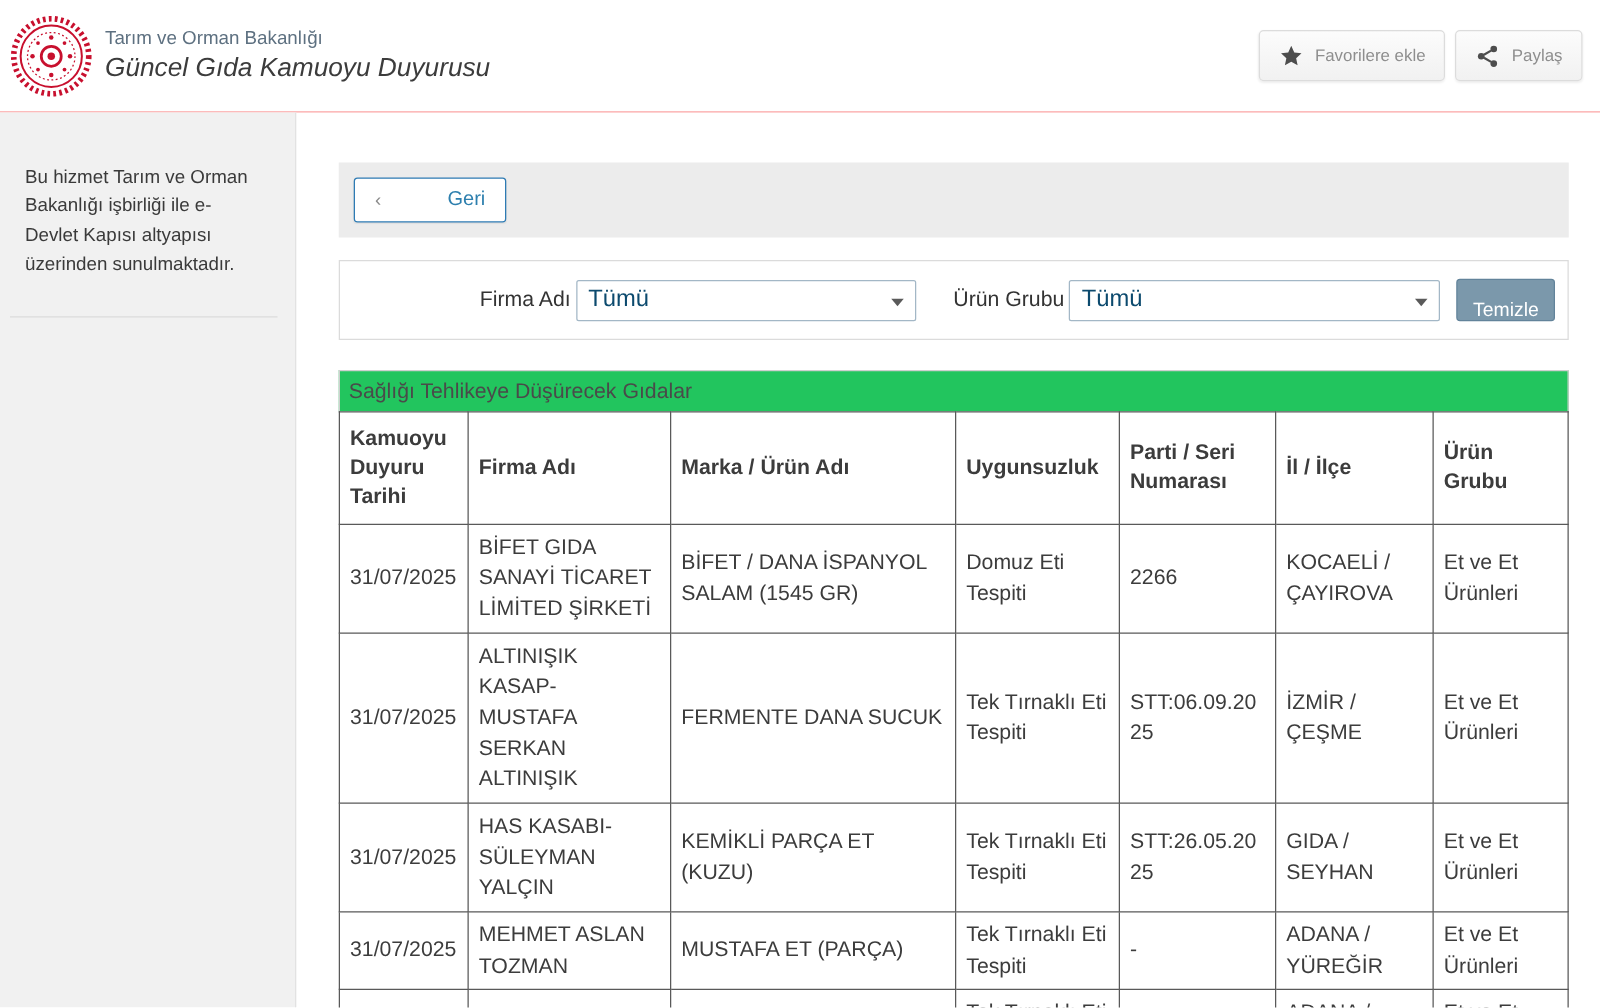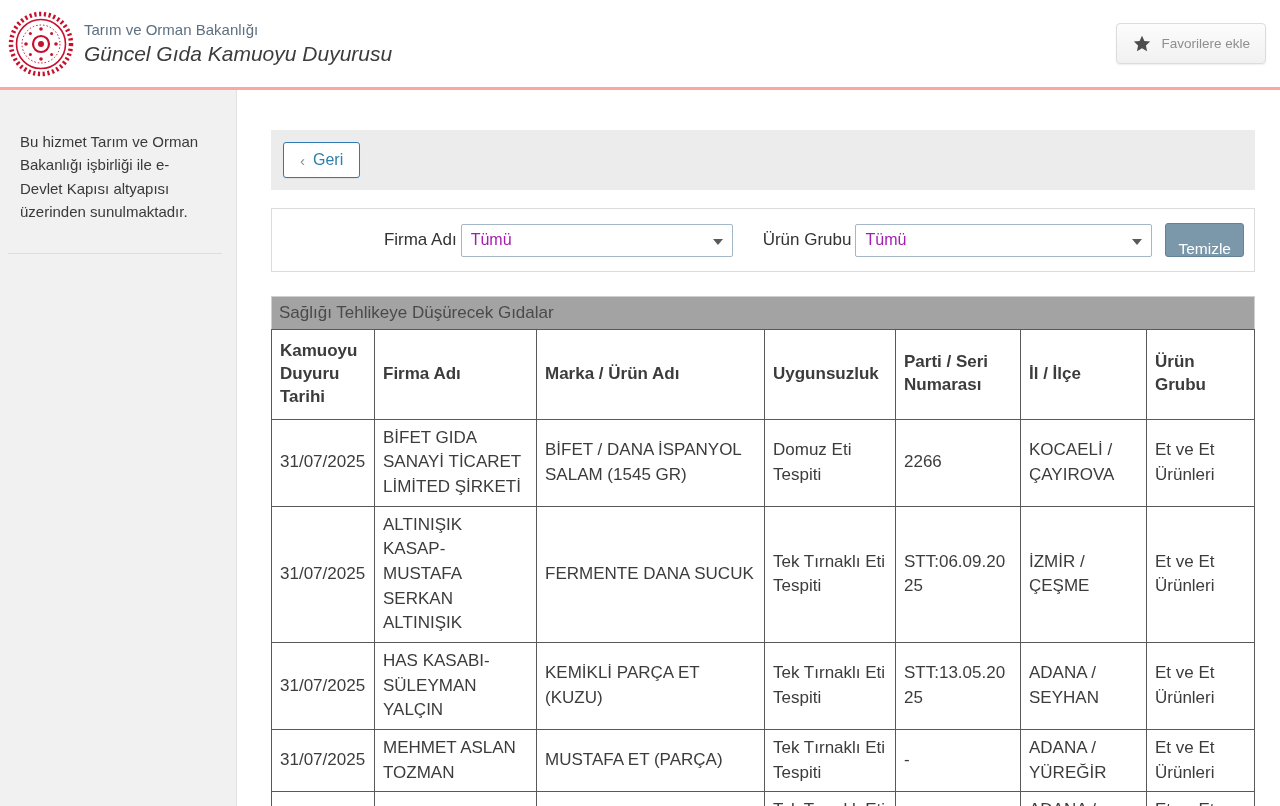--- a/index.html
+++ b/index.html
@@ -1,21 +1,21 @@
 <!DOCTYPE html>
 <html lang="tr"><head>
 <meta charset="utf-8">
 <style>
   * { box-sizing: border-box; margin: 0; padding: 0; }
   html, body { width: 1280px; height: 806px; overflow: hidden; background: #fff;
     font-family: "Liberation Sans", "DejaVu Sans", sans-serif; color: #333; }
 
   
   .header { height: 90px; background: #fff; display: flex; align-items: center;
-    padding: 0 10px 0 8px; border-bottom: 3px solid #fca5a5; }
+    padding: 0 10px 0 8px; border-bottom: 1px solid #fca5a5; }
   .logo { width: 66px; height: 66px; flex: 0 0 auto; margin-right: 10px; }
   .titles { flex: 1 1 auto; min-width: 0; }
   .ministry { font-size: 15px; color: #5d7080; margin-bottom: 4px; }
   .service-title { font-size: 21px; color: #3c3c3c; font-style: italic; }
   .header-actions { display: flex; gap: 8px; margin-right: 4px; }
   .action-btn { display: flex; align-items: center; gap: 9px; height: 41px; padding: 0 15px;
     background: linear-gradient(#fcfcfc, #f1f1f1); border: 1px solid #dcdcdc; border-radius: 4px;
     box-shadow: 0 1px 2px rgba(0,0,0,.07); cursor: pointer; }
   .action-btn .ico { width: 20px; height: 20px; color: #4d4d4d; display: inline-flex; }
   .action-btn .lbl { font-size: 13.5px; color: #8e8e8e; white-space: nowrap; }
@@ -28,39 +28,39 @@
   .sidebar-divider { border: 0; border-top: 1px solid #dcdcdc; margin: 30px -12px 0 -12px; }
 
   .content { flex: 1 1 auto; padding: 40px 26px 0 34px; }
 
   
   .back-bar { background: #ececec; height: 60px; display: flex; align-items: center; padding: 0 12px; }
   .back-btn { height: 36px; min-width: 72px; padding: 0 16px; background: #fff;
     border: 1px solid #2e7bb4; border-radius: 3px; display: inline-flex; align-items: center; gap: 8px;
     cursor: pointer; box-shadow: 0 1px 1px rgba(0,0,0,.05); }
   .back-chevron { color: #8a8a8a; font-size: 15px; line-height: 1; }
-  .back-label { color: #2d7fae; font-size: 16px; }
+  .back-label { color: #2d7fae; font-size: 16px; margin-left: 45px; }
 
   
   .filter-box { margin-top: 18px; height: 64px; border: 1px solid #dbdbdb; display: flex;
     align-items: center; justify-content: flex-end; padding: 0 10px; gap: 4px; background: #fff; }
   .filter-label { font-size: 17px; color: #333; white-space: nowrap; }
   .select { position: relative; height: 33px; background: #fff; border: 1px solid #a3b7c6;
     border-radius: 2px; display: flex; align-items: center; padding: 0 28px 0 9px; cursor: pointer; }
   .select.firma { width: 272px; margin-right: 26px; }
   .select.urun  { width: 297px; margin-right: 9px; }
-  .select .value { font-size: 16px; color: #a21caf; }
+  .select .value { font-size: 19px; color: #0c4a6e; }
   .select .arrow { position: absolute; right: 9px; top: 14px; width: 0; height: 0;
     border-left: 5px solid transparent; border-right: 5px solid transparent; border-top: 6px solid #5a5a5a; }
   .clear-btn { height: 32px; padding: 16px 12px; background: #7b98ab; border: 1px solid #62839a;
     border-radius: 3px; color: #fff; font-size: 15.5px; cursor: pointer; }
 
   
   .table-section { margin-top: 24px; }
-  .table-title { background: #a3a3a3; border: 1px solid #cfcfcf; border-bottom: none;
+  .table-title { background: #22c55e; border: 1px solid #cfcfcf; border-bottom: none;
     height: 33px; display: flex; align-items: center; padding: 0 7px; font-size: 17px; color: #4a4a4a; }
   table { width: 100%; border-collapse: collapse; table-layout: fixed; }
   th, td { border: 1px solid #595959; padding: 6px 8px; font-size: 17px; color: #3c3c3c;
     vertical-align: middle; text-align: left; overflow-wrap: break-word; }
   th { font-weight: bold; line-height: 1.35; padding-top: 10px; padding-bottom: 10px; }
   td { line-height: 1.45; }
 </style>
 </head>
 <body>
 
@@ -89,20 +89,31 @@
     <div class="service-title">Güncel Gıda Kamuoyu Duyurusu</div>
   </div>
   <div class="header-actions">
     <button class="action-btn">
       <span class="ico">
         <svg viewBox="0 0 24 24" width="20" height="20" fill="#4d4d4d">
           <path d="M12 2l2.9 6.3 6.9.8-5.1 4.7 1.4 6.8L12 17.2 5.9 20.6l1.4-6.8L2.2 9.1l6.9-.8z"></path>
         </svg>
       </span>
       <span class="lbl">Favorilere ekle</span>
+    </button>
+    <button class="action-btn">
+      <span class="ico">
+        <svg viewBox="0 0 24 24" width="20" height="20" fill="#4d4d4d">
+          <circle cx="18" cy="5" r="3.2"></circle>
+            <circle cx="6" cy="12" r="3.2"></circle>
+            <circle cx="18" cy="19" r="3.2"></circle>
+          <path d="M8.6 10.6l6.8-4M8.6 13.4l6.8 4" stroke="#4d4d4d" stroke-width="2.2" fill="none"></path>
+        </svg>
+      </span>
+      <span class="lbl">Paylaş</span>
     </button>
   </div>
 </div>
 
 <div class="page">
 
   <div class="sidebar">
     <p class="sidebar-text">Bu hizmet Tarım ve Orman Bakanlığı işbirliği ile e-Devlet Kapısı altyapısı üzerinden sunulmaktadır.</p>
     <hr class="sidebar-divider">
   </div>
@@ -170,22 +181,22 @@
               <td>Tek Tırnaklı Eti Tespiti</td>
               <td>STT:06.09.2025</td>
               <td>İZMİR / ÇEŞME</td>
               <td>Et ve Et Ürünleri</td>
             </tr>
             <tr>
               <td>31/07/2025</td>
               <td>HAS KASABI- SÜLEYMAN YALÇIN</td>
               <td>KEMİKLİ PARÇA ET (KUZU)</td>
               <td>Tek Tırnaklı Eti Tespiti</td>
-              <td>STT:13.05.2025</td>
-              <td>ADANA / SEYHAN</td>
+              <td>STT:26.05.2025</td>
+              <td>GIDA / SEYHAN</td>
               <td>Et ve Et Ürünleri</td>
             </tr>
             <tr>
               <td>31/07/2025</td>
               <td>MEHMET ASLAN TOZMAN</td>
               <td>MUSTAFA ET (PARÇA)</td>
               <td>Tek Tırnaklı Eti Tespiti</td>
               <td>-</td>
               <td>ADANA / YÜREĞİR</td>
               <td>Et ve Et Ürünleri</td>

